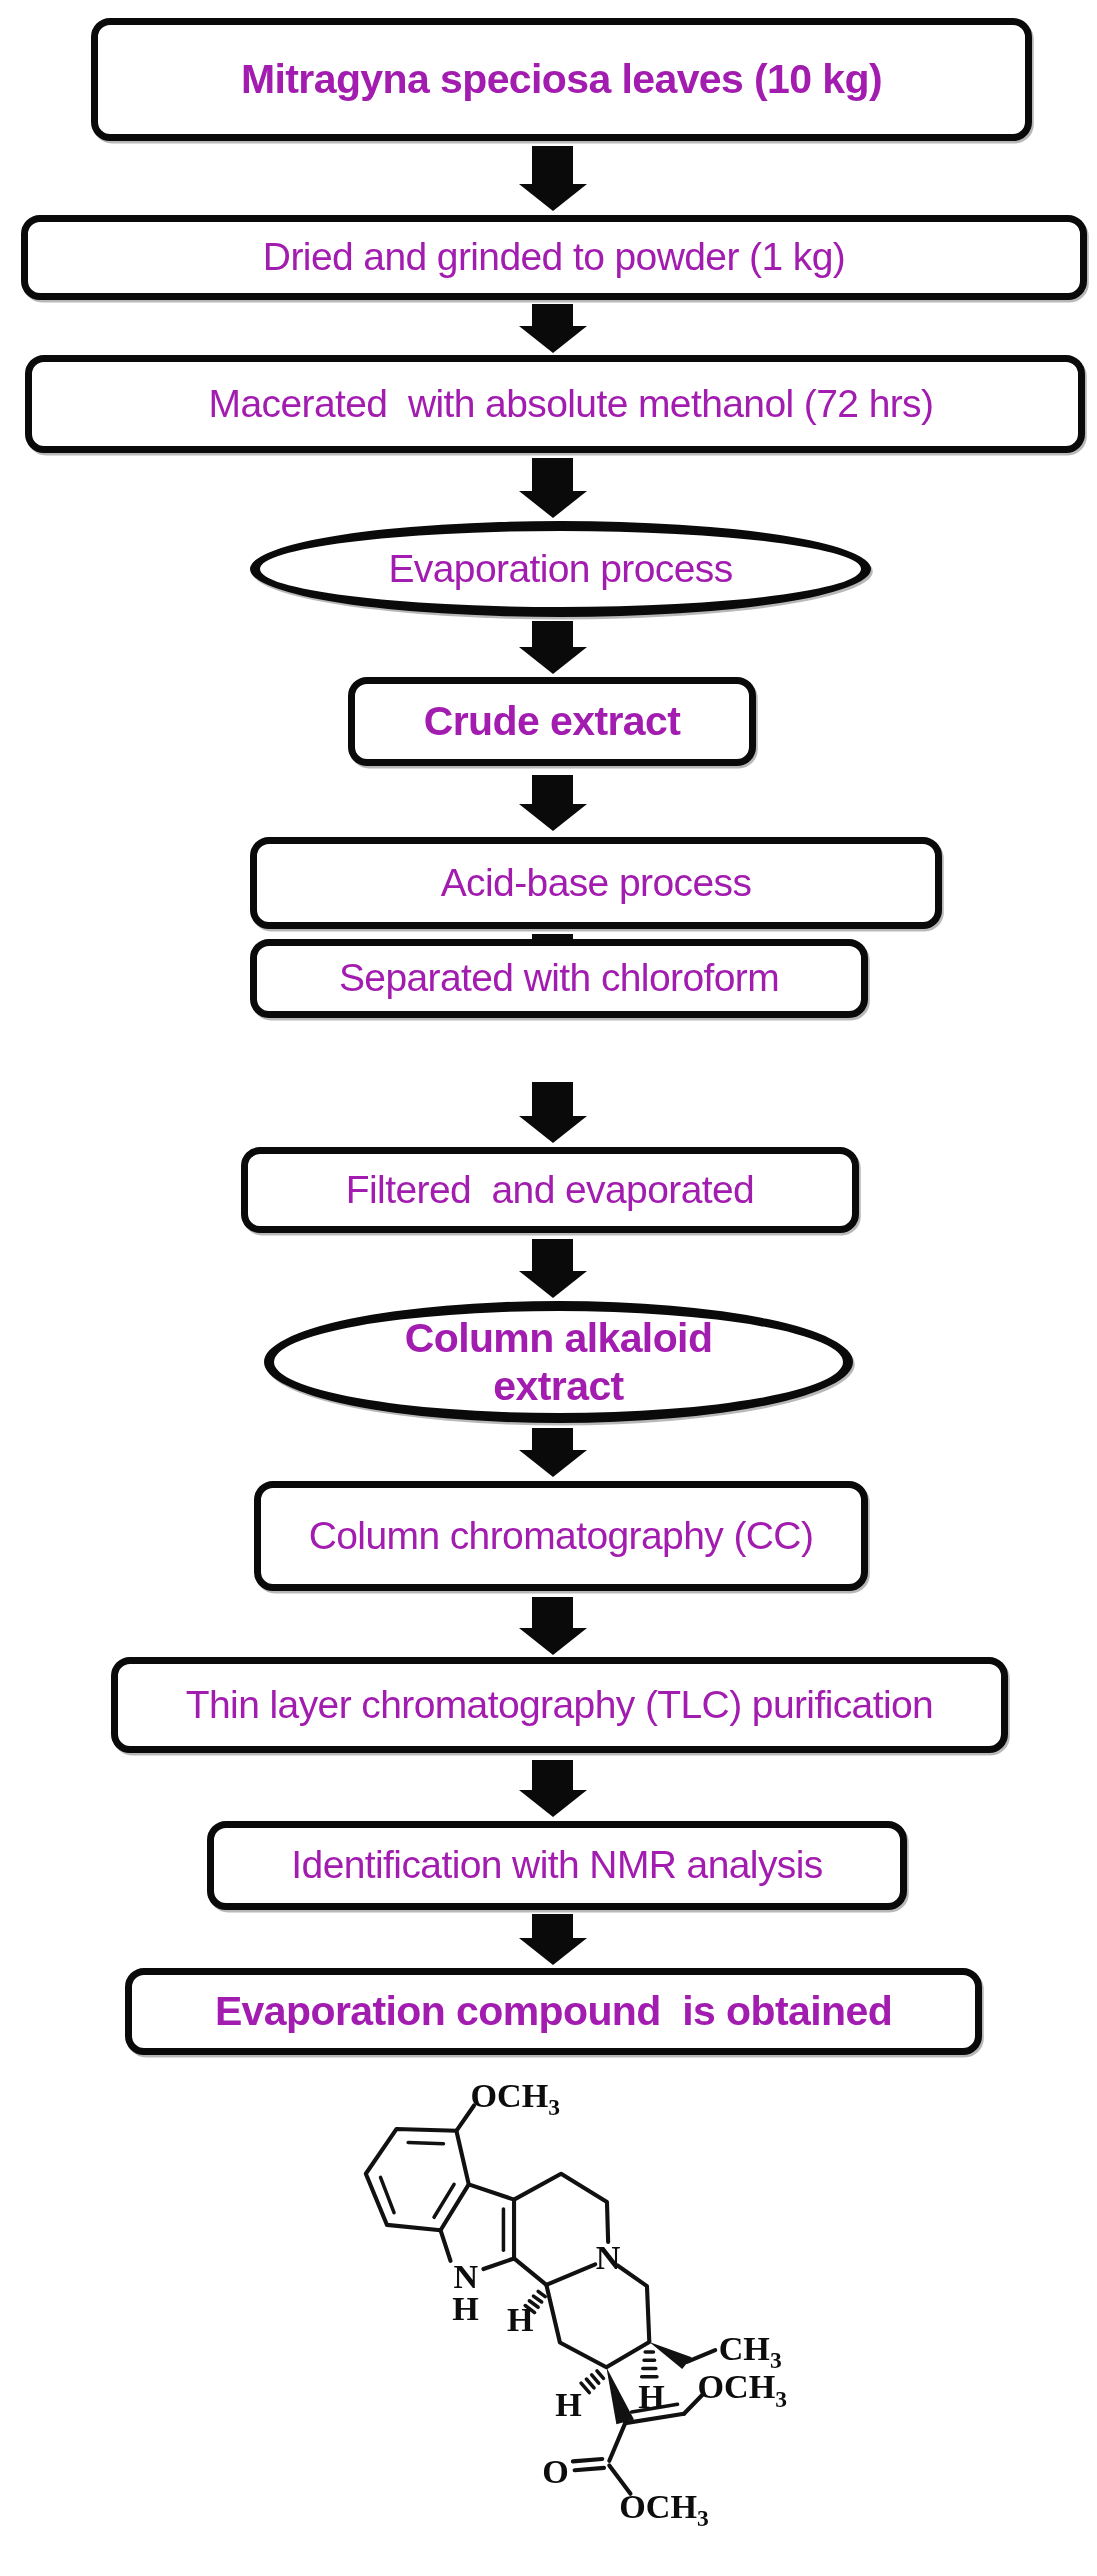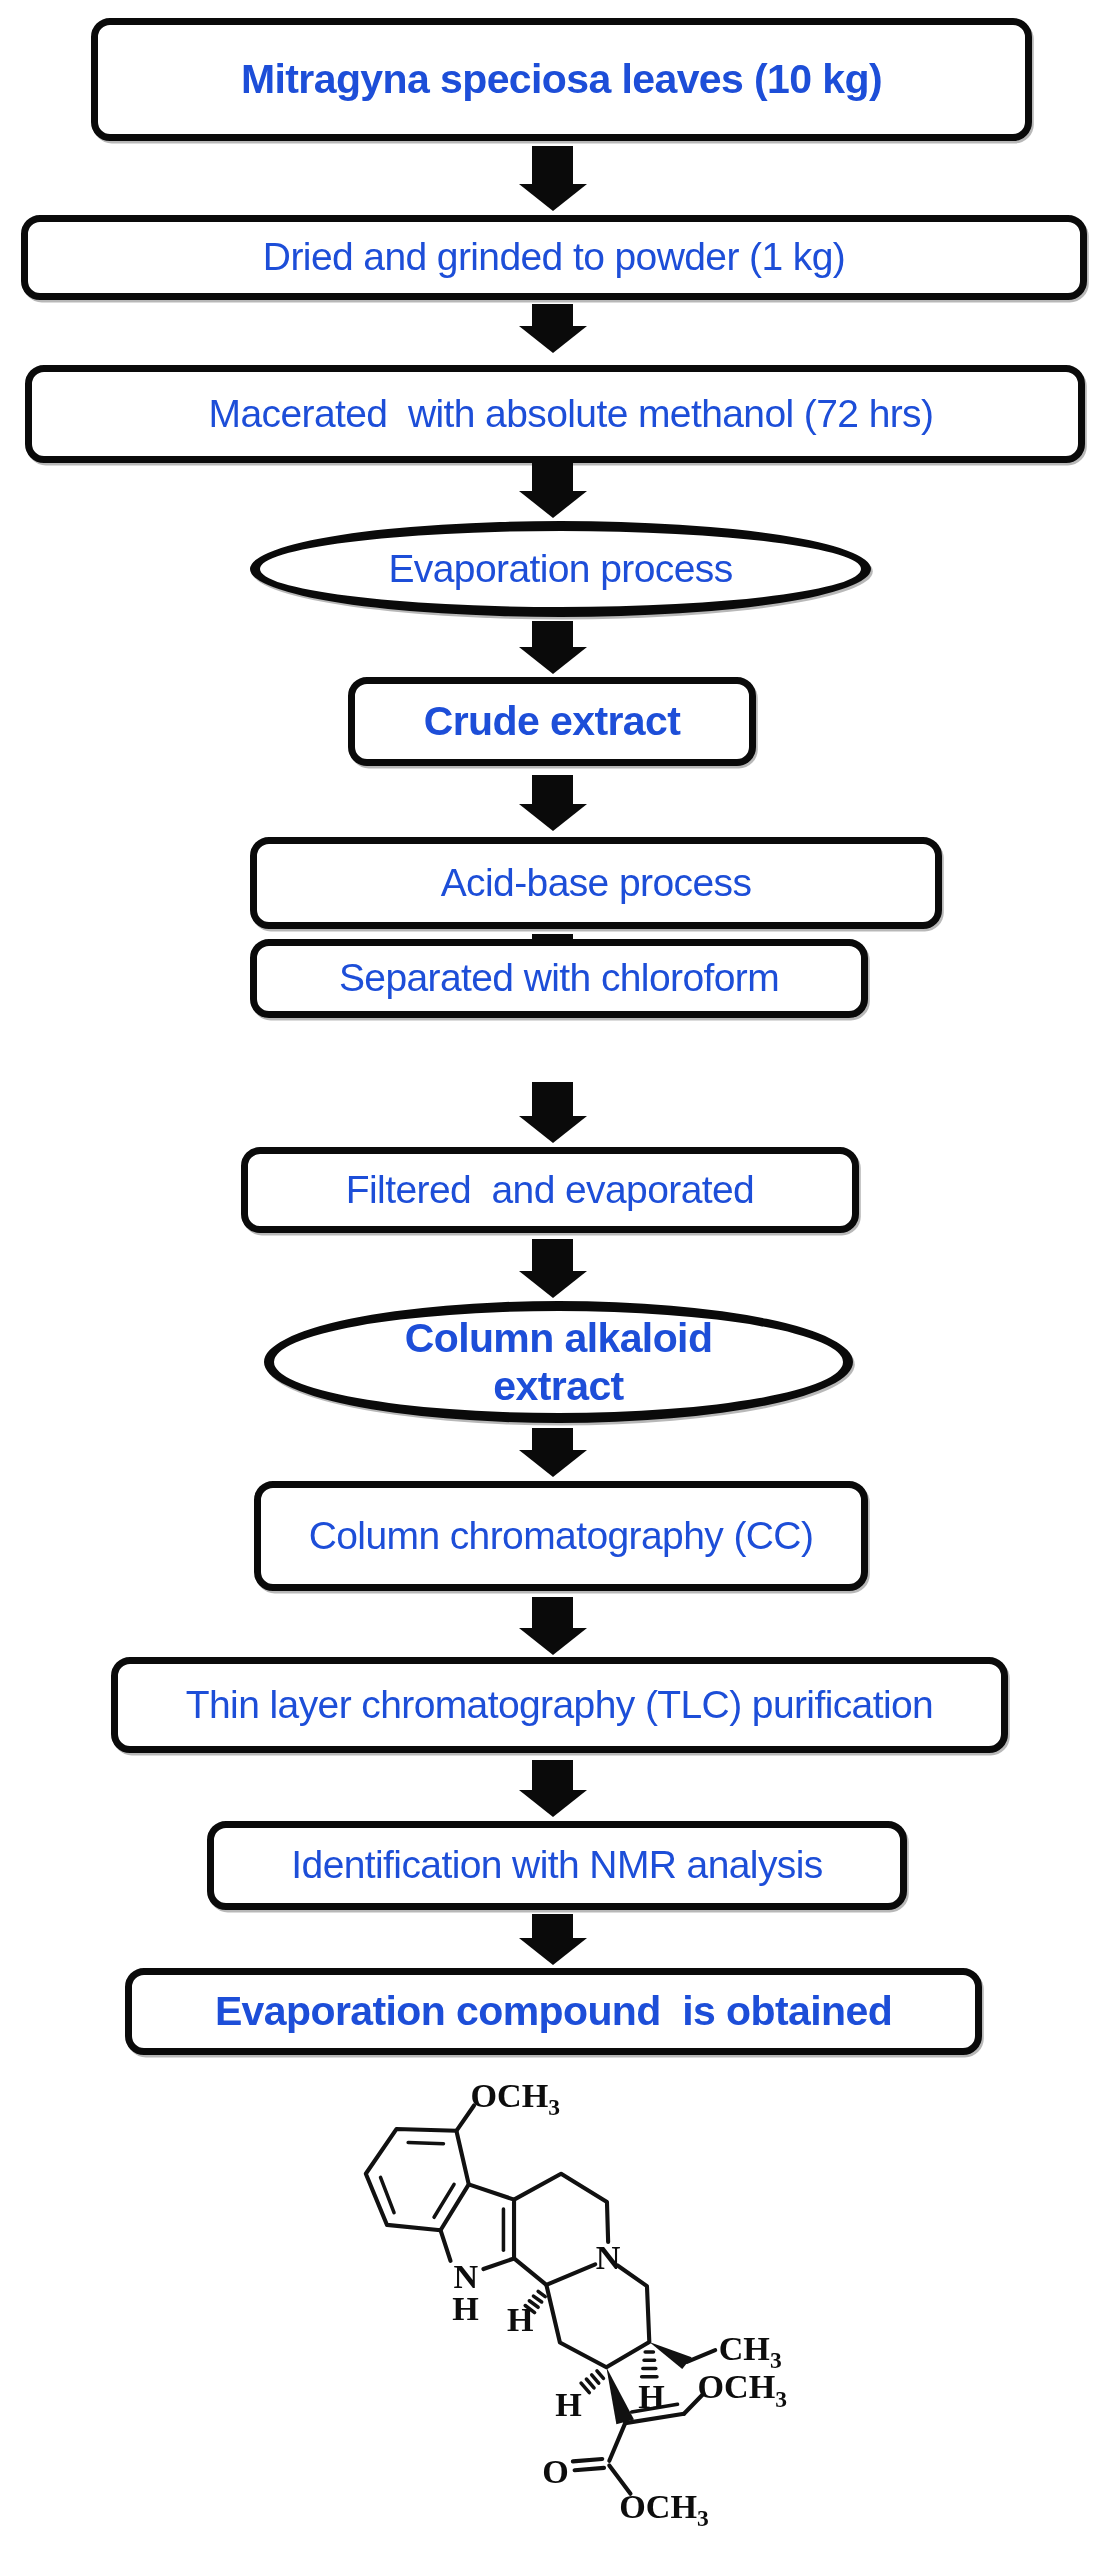--- a/index.html
+++ b/index.html
@@ -24,21 +24,21 @@
     box-shadow:1.8px 2.4px 0 rgba(0,0,0,0.28);
   }
   .ellipse{
     border-radius:50%;
     border-width:10px;
   }
   .label{
     display:block;
     font-size:39px;
     line-height:1.18;
-    color:#1d4ed8;
+    color:#a21caf;
     white-space:pre-wrap;
     letter-spacing:-0.6px;
     padding:0 11.8px;
   }
   .bold .label{
     font-weight:700;
     font-size:41px;
   }
   .arrow{
     position:absolute;
@@ -113,21 +113,21 @@
   <div class="node rect bold" style="left:91px;top:18px;width:941px;height:123px;">
     <span class="label">Mitragyna speciosa leaves (10 kg)</span>
   </div>
   <div class="arrow" style="top:146px;height:65px;"></div>
 
   <div class="node rect" style="left:21px;top:215px;width:1066px;height:85px;">
     <span class="label">Dried and grinded to powder (1 kg)</span>
   </div>
   <div class="arrow" style="top:304px;height:49px;"></div>
 
-  <div class="node rect" style="left:25px;top:365px;width:1060px;height:98px;padding-left:32px;">
+  <div class="node rect" style="left:25px;top:355px;width:1060px;height:98px;padding-left:32px;">
     <span class="label">Macerated  with absolute methanol (72 hrs)</span>
   </div>
   <div class="arrow" style="top:458px;height:60px;"></div>
 
   <div class="node ellipse" style="left:250px;top:521px;width:621px;height:96px;">
     <span class="label">Evaporation process</span>
   </div>
   <div class="arrow" style="top:621px;height:53px;"></div>
 
   <div class="node rect bold" style="left:348px;top:677px;width:408px;height:89px;">

